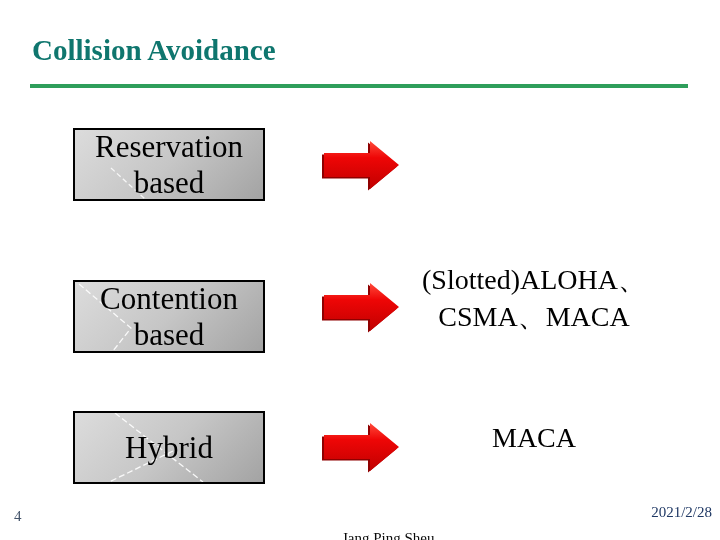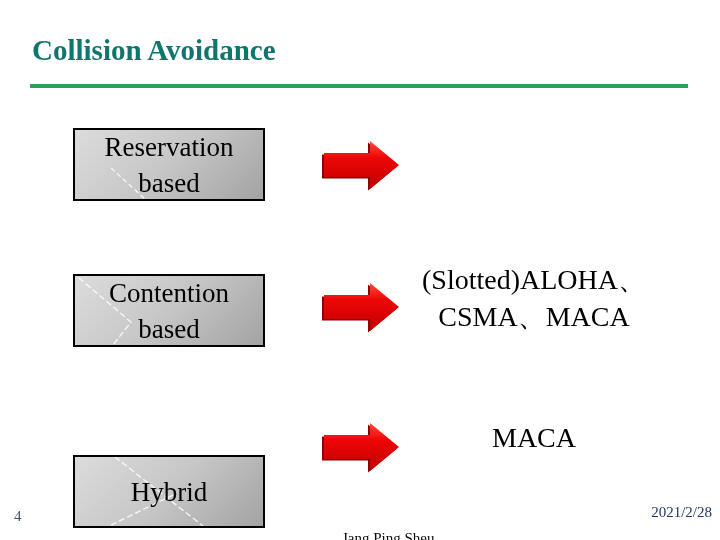--- a/index.html
+++ b/index.html
@@ -20,36 +20,36 @@
   .rule {
     position: absolute; left: 30px; top: 84px;
     width: 658px; height: 4px;
   }
 
   .cat-box {
     position: absolute; left: 73px; width: 192px; height: 73px;
     border: 2px solid #000; box-sizing: border-box;
     background: linear-gradient(135deg, #dcdcdc 0%, #c6c6c6 50%, #a3a3a3 100%);
     display: flex; align-items: center; justify-content: center;
-    text-align: center; font-size: 27px; line-height: 36px; color: #000;
+    text-align: center; font-size: 31px; line-height: 36px; color: #000;
   }
   .cat-box .label { white-space: pre-line; position: relative; z-index: 2; }
   .deco { position: absolute; left: 0; top: 0; width: 208px; height: 69px; z-index: 1; }
 
   .arrow { position: absolute; left: 322px; width: 78px; height: 50px; overflow: visible; }
 
   .protocols {
     position: absolute; left: 398px; width: 272px;
     text-align: center; font-size: 28px; line-height: 37px; color: #000;
     white-space: pre-line;
   }
 
   .box-r1 { top: 128px; }  .arrow-r1 { top: 140px; }  .text-r1 { top: 126px; }
-  .box-r2 { top: 274px; }  .arrow-r2 { top: 282px; }  .text-r2 { top: 261px; }
-  .box-r3 { top: 411px; margin-top: 44px; }  .arrow-r3 { top: 422px; }  .text-r3 { top: 419px; }
+  .box-r2 { top: 280px; }  .arrow-r2 { top: 282px; }  .text-r2 { top: 261px; }
+  .box-r3 { top: 411px; }  .arrow-r3 { top: 422px; }  .text-r3 { top: 419px; }
 
   .page-num { position: absolute; left: 14px; top: 508px; font-size: 15px; color: #44546a; }
   .author   { position: absolute; left: 342px; top: 510px; font-size: 15px; color: #0a0a0a; margin-top: 20px; }
   .date     { position: absolute; right: 8px; top: 504px; font-size: 15px; color: #1f3864; }
 </style>
 </head>
 <body>
 
 <div class="slide">
 

